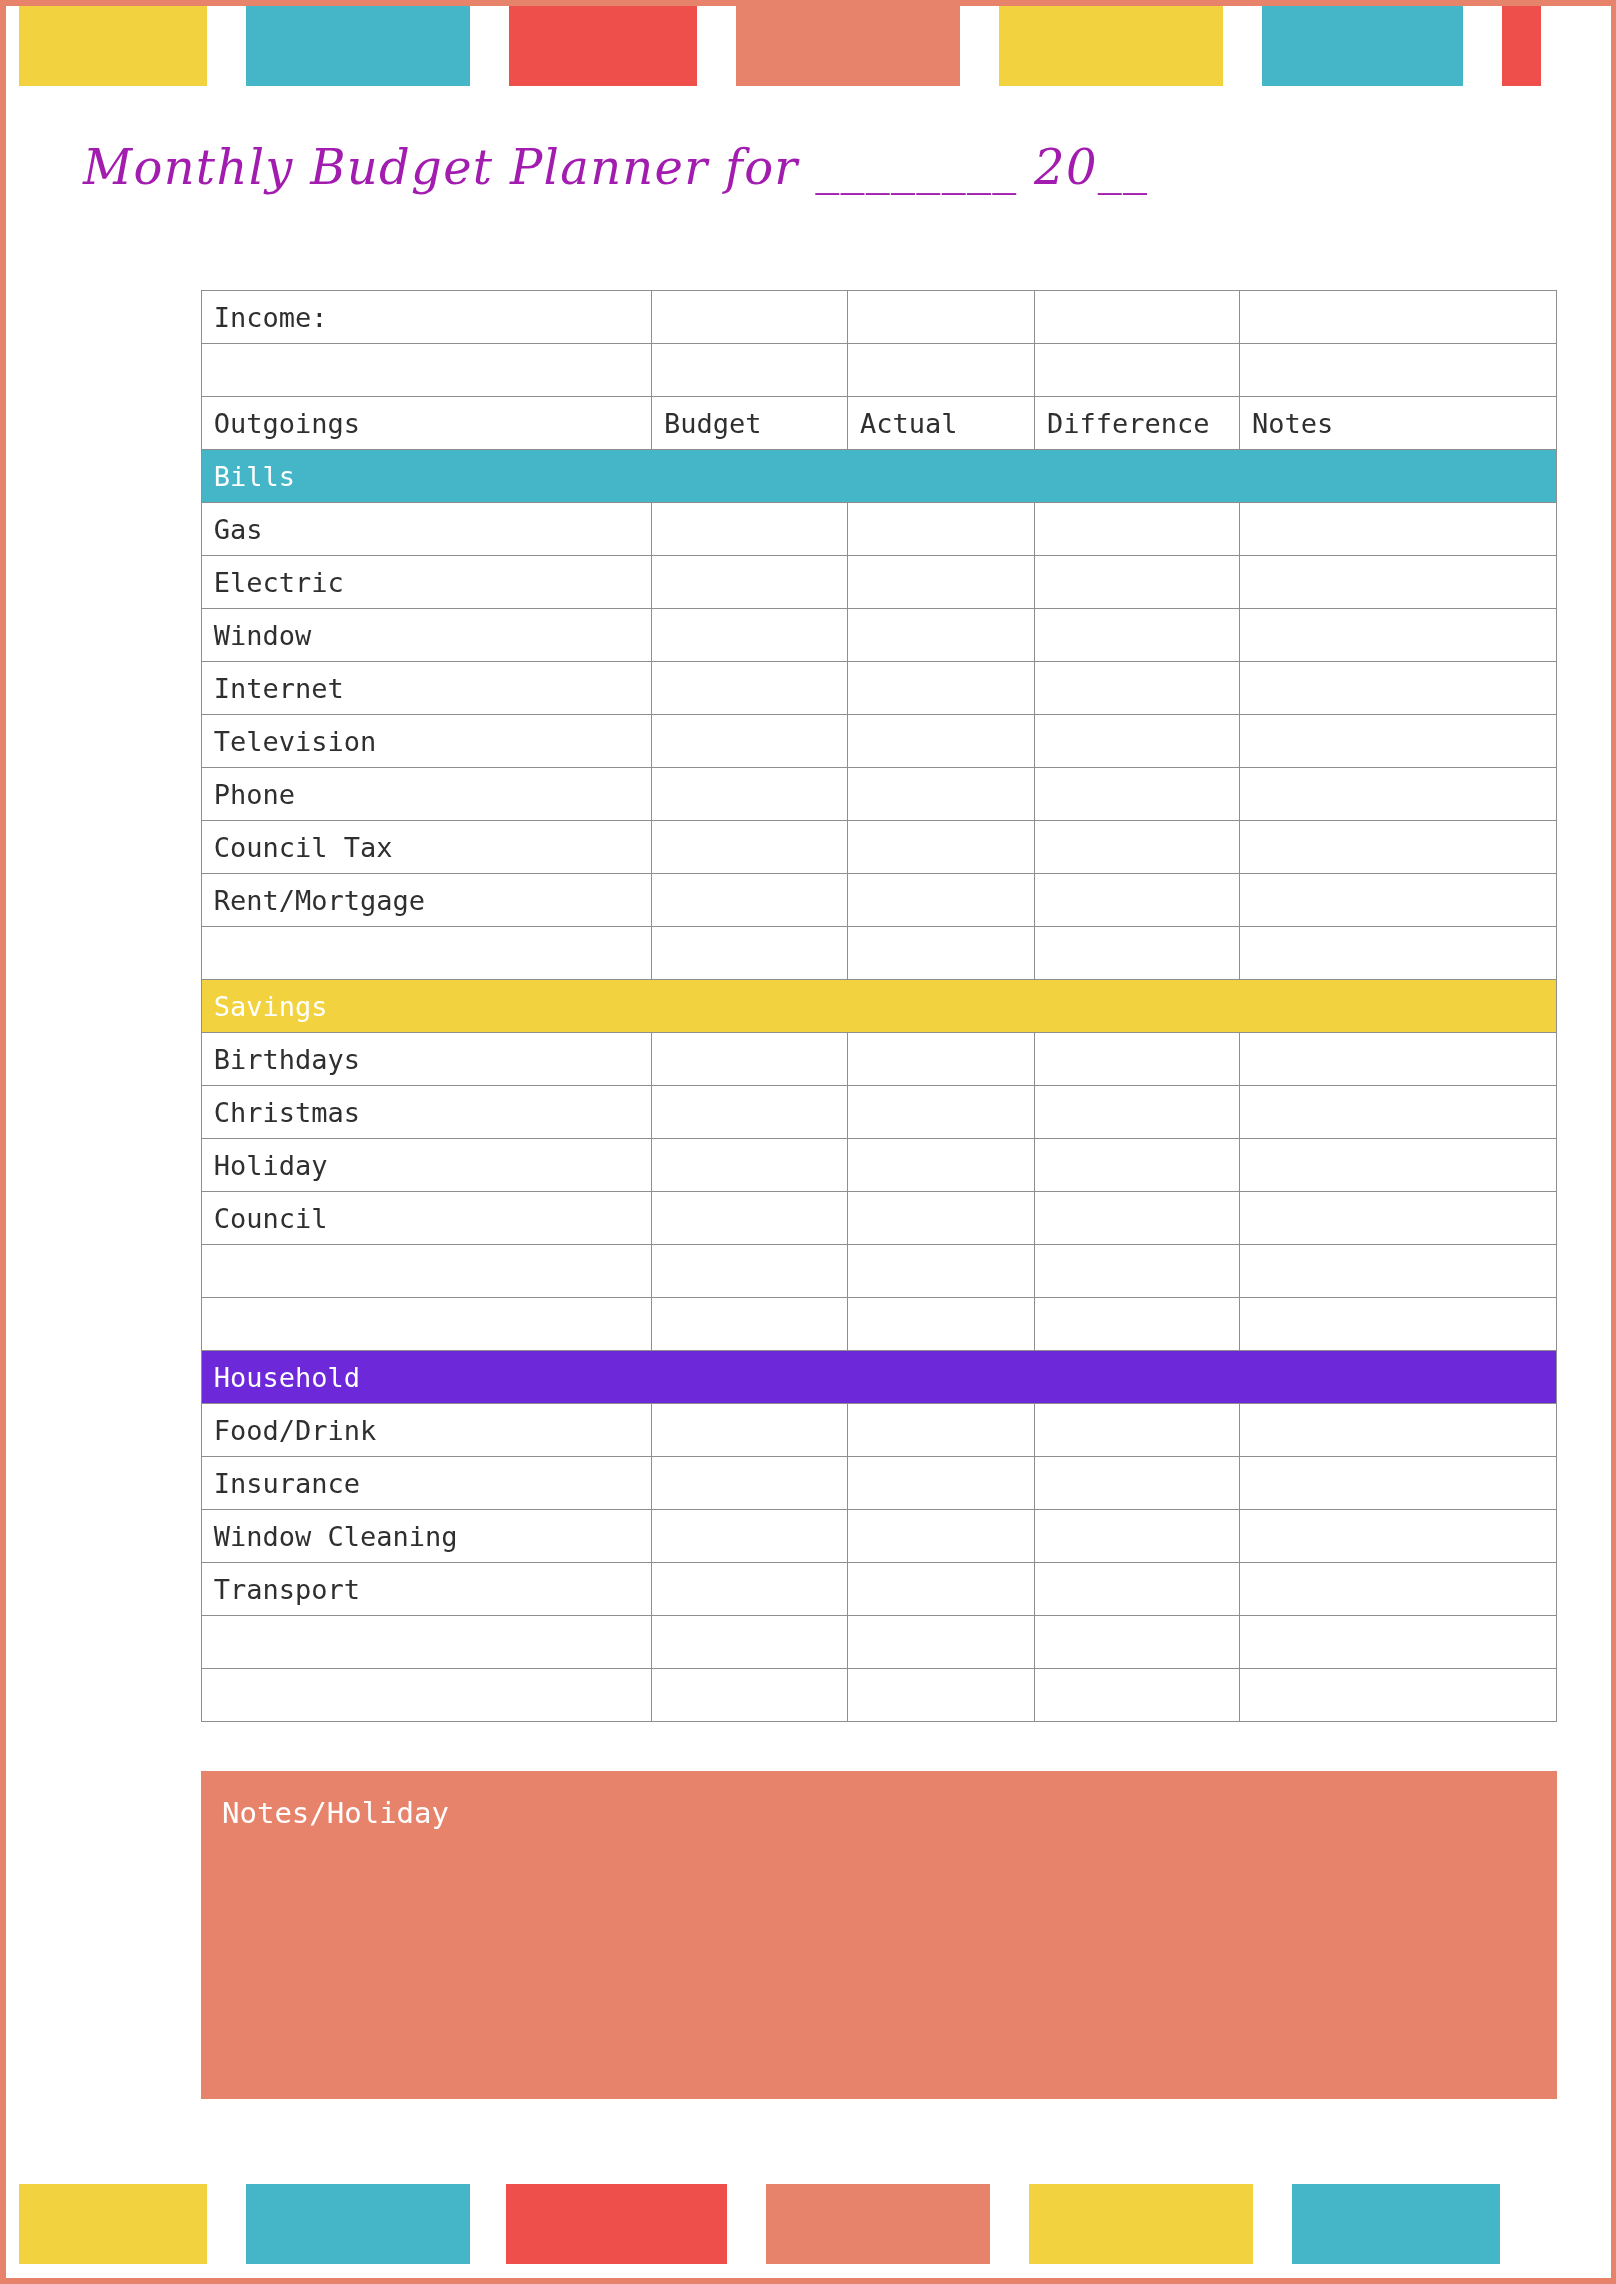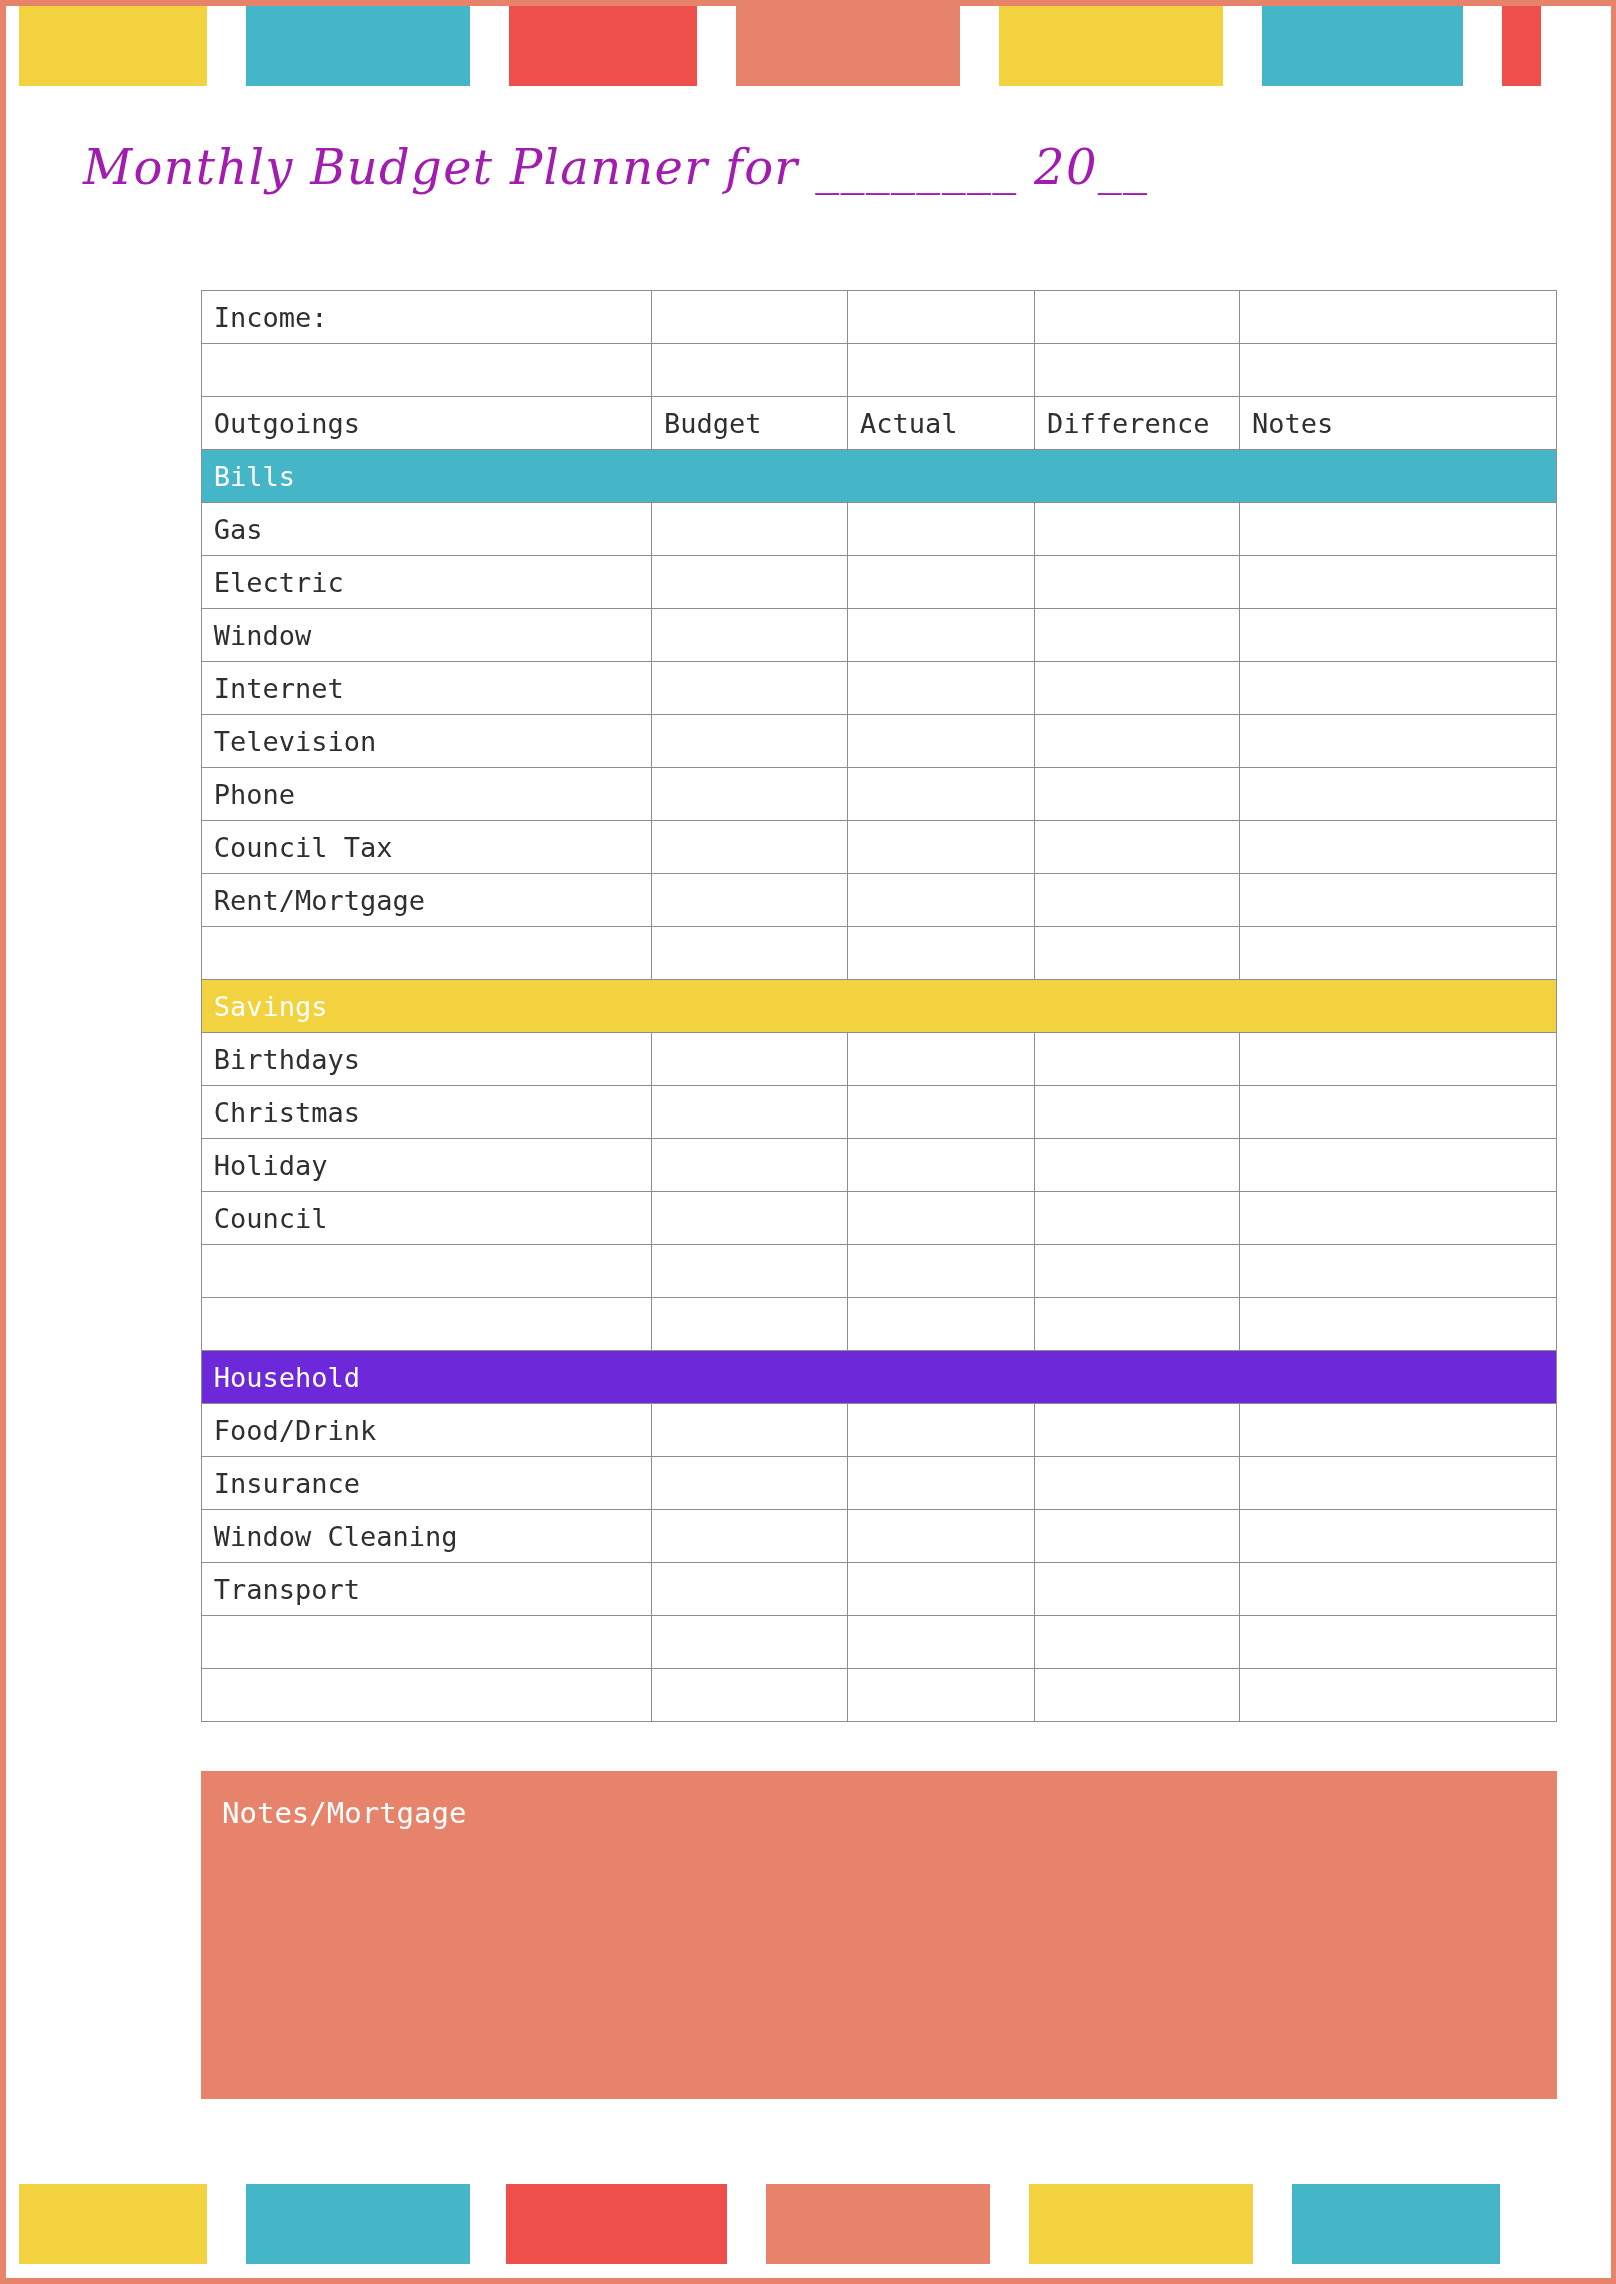--- a/index.html
+++ b/index.html
@@ -310,21 +310,21 @@
             <td class="c-budget"></td>
             <td class="c-actual"></td>
             <td class="c-diff"></td>
             <td class="c-notes"></td>
           </tr>
         </tbody>
     </table>
   </div>
 
   <div class="notes-box">
-    <div class="notes-title">Notes/Mortgage</div>
+    <div class="notes-title">Notes/Holiday</div>
   </div>
 
   <div class="bar-strip bottom">
       <div class="bar-gap" style="width: 13px;"></div>
       <div class="bar" style="width: 188px; background: rgb(242, 211, 63);"></div>
       <div class="bar-gap" style="width: 39px;"></div>
       <div class="bar" style="width: 224px; background: rgb(69, 182, 200);"></div>
       <div class="bar-gap" style="width: 36px;"></div>
       <div class="bar" style="width: 221px; background: rgb(239, 79, 74);"></div>
       <div class="bar-gap" style="width: 39px;"></div>

